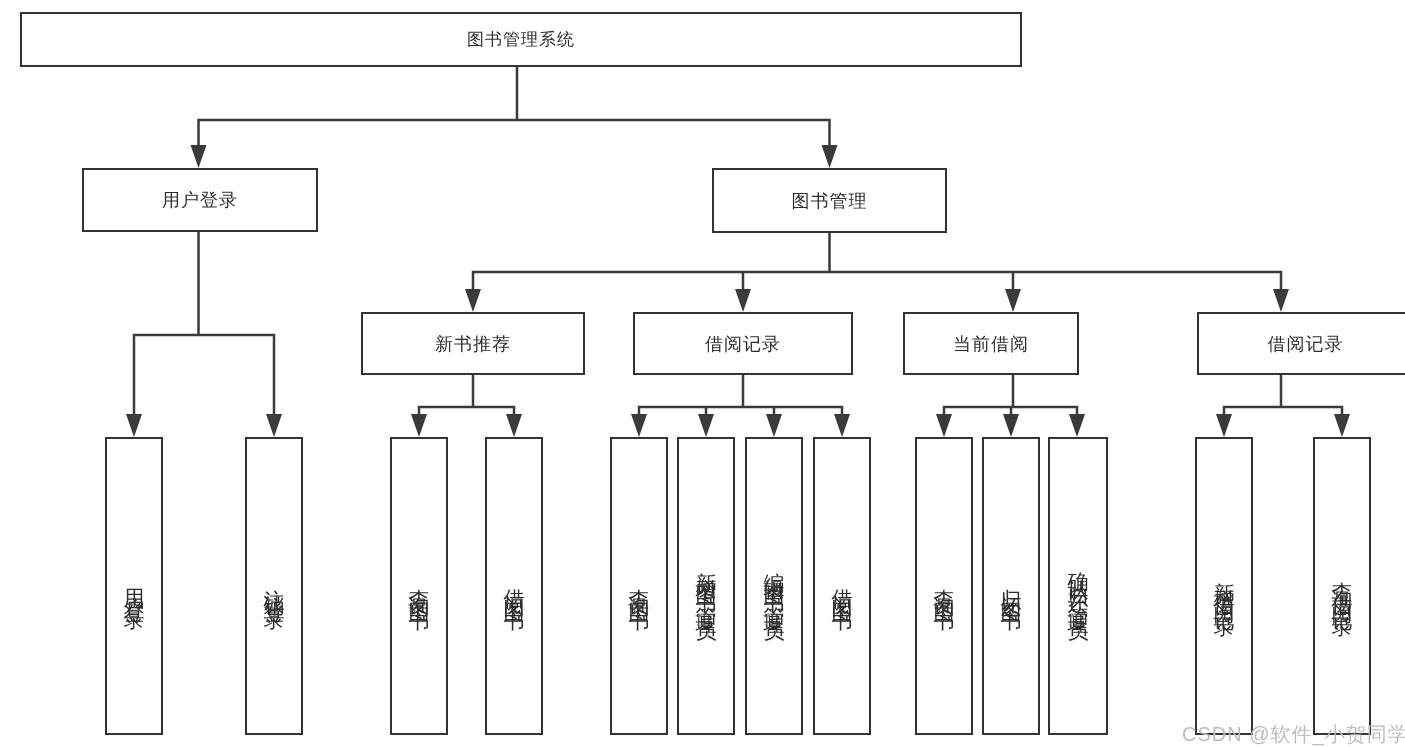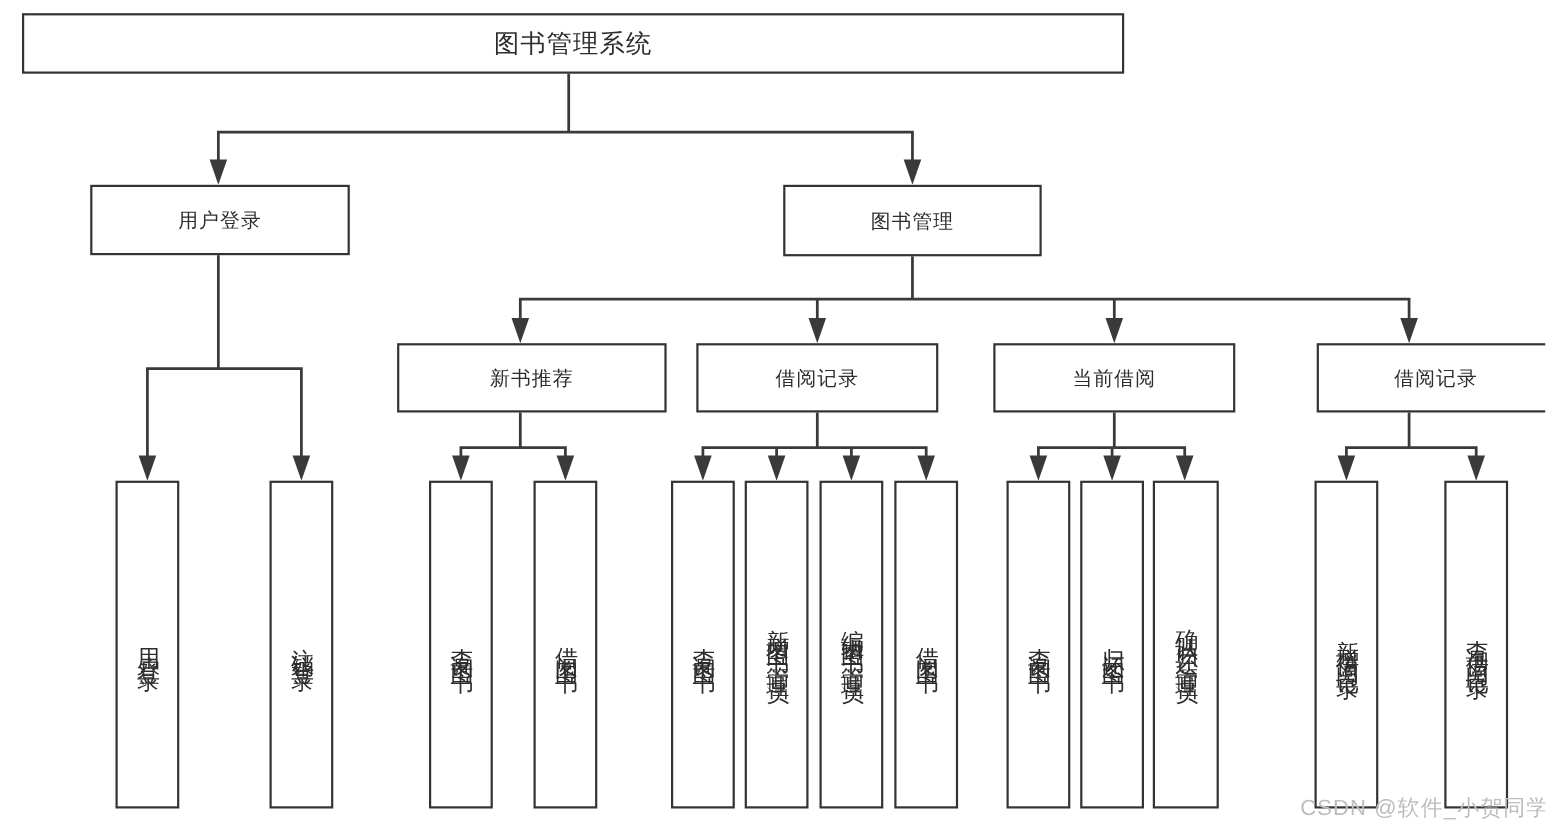--- a/index.html
+++ b/index.html
@@ -16,36 +16,36 @@
   .box{
     position:absolute;
     box-sizing:border-box;
     background:#ffffff;
     border:2px solid #333333;
     display:flex;align-items:center;justify-content:center;
     color:#2d2d2d;
   }
   .box.lvl{border-width:2.5px;}
   .box .lbl{font-size:18px;letter-spacing:1px;white-space:nowrap;}
-  .box.root .lbl{font-size:23px;}
+  .box.root .lbl{font-size:17px;}
   .box.v .vlbl{
     writing-mode:vertical-rl;
     text-orientation:mixed;
     font-size:21px;
     letter-spacing:7px;
     white-space:nowrap;
     color:#2d2d2d;
   }
   
   #n-root{left:20px;top:12px;width:1002px;height:55px;}
   #n-user-login{left:82px;top:168px;width:236px;height:64px;}
   #n-book-mgmt{left:712px;top:168px;width:235px;height:65px;justify-content:center;}
-  #n-new-books{left:361px;top:312px;width:245px;height:63px;}
+  #n-new-books{left:361px;top:312px;width:224px;height:63px;}
   #n-book-borrow{left:633px;top:312px;width:220px;height:63px;}
-  #n-current-borrow{left:903px;top:312px;width:220px;height:63px;}
+  #n-current-borrow{left:903px;top:312px;width:176px;height:63px;}
   #n-borrow-records{left:1197px;top:312px;width:217px;height:63px;}
   #l-user-login{left:105px;top:437px;width:58px;height:298px;}
   #l-logout{left:245px;top:437px;width:58px;height:298px;}
   #l-nb-query{left:390px;top:437px;width:58px;height:298px;}
   #l-nb-borrow{left:485px;top:437px;width:58px;height:298px;}
   #l-bb-query{left:610px;top:437px;width:58px;height:298px;}
   #l-bb-add{left:677px;top:437px;width:58px;height:298px;}
   #l-bb-edit{left:745px;top:437px;width:58px;height:298px;}
   #l-bb-borrow{left:813px;top:437px;width:58px;height:298px;}
   #l-cb-query{left:915px;top:437px;width:58px;height:298px;}

